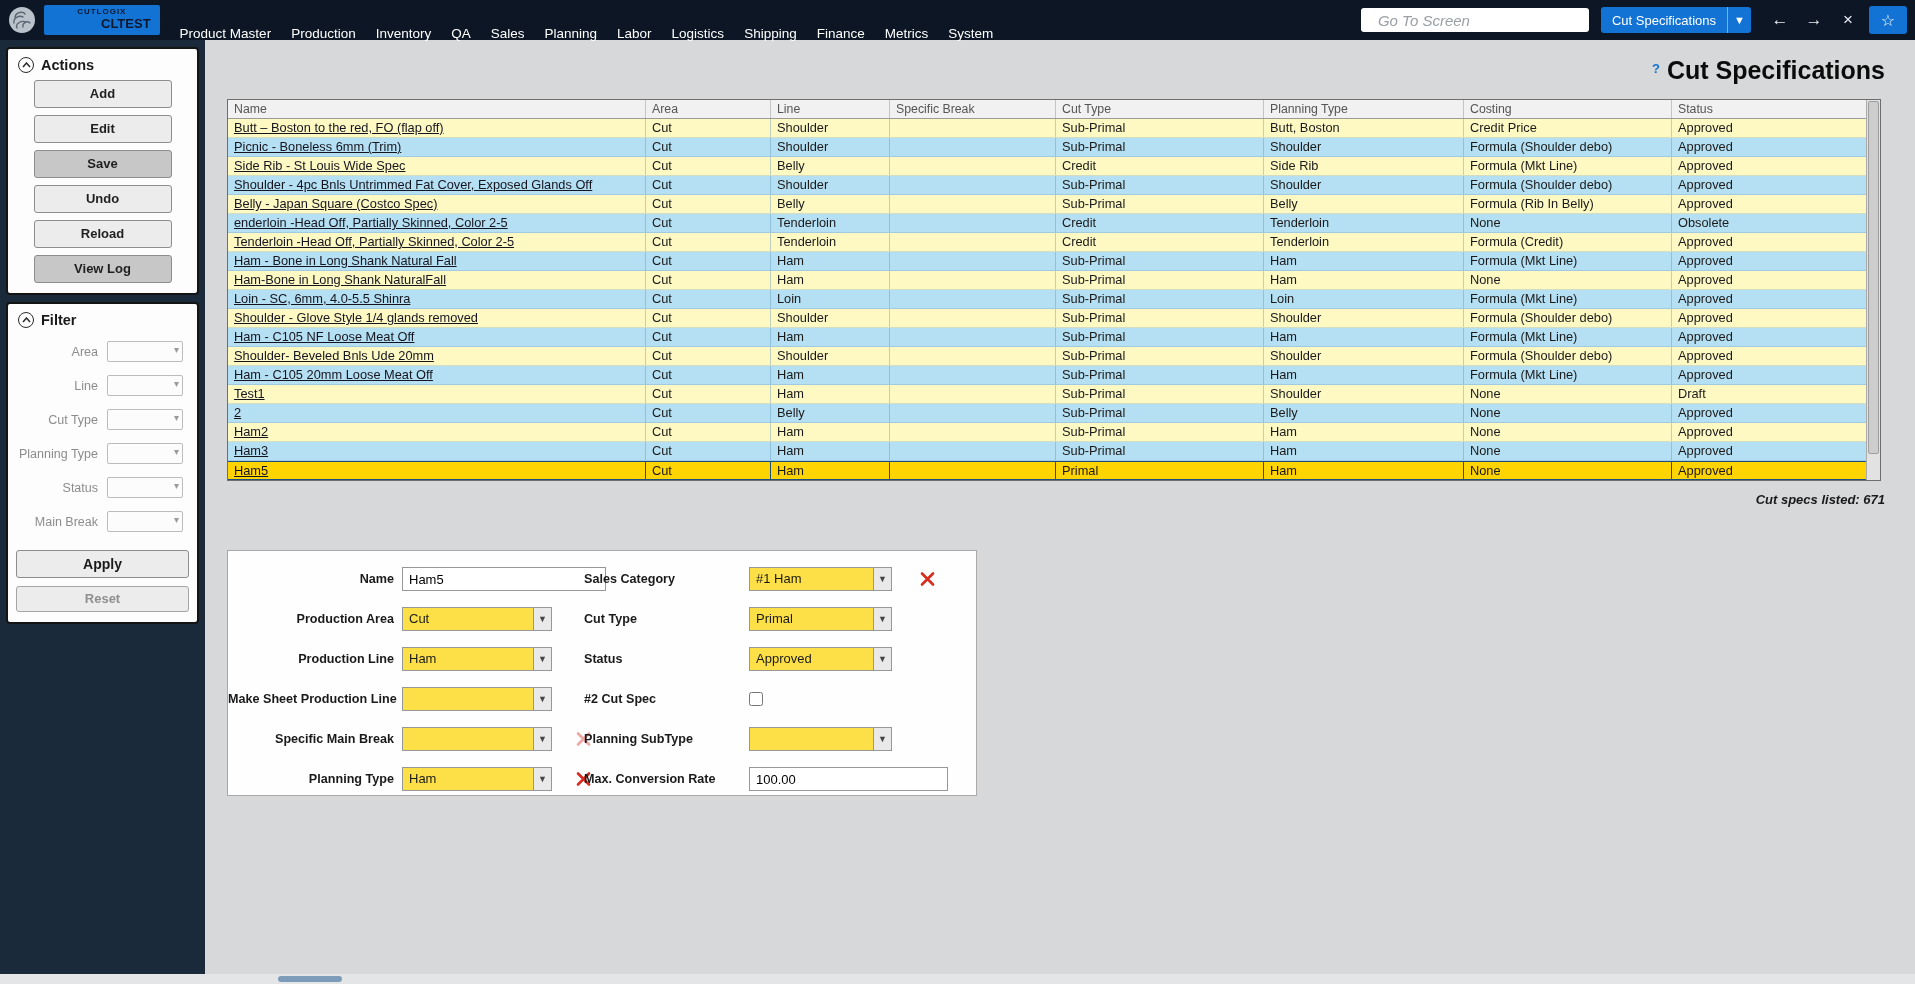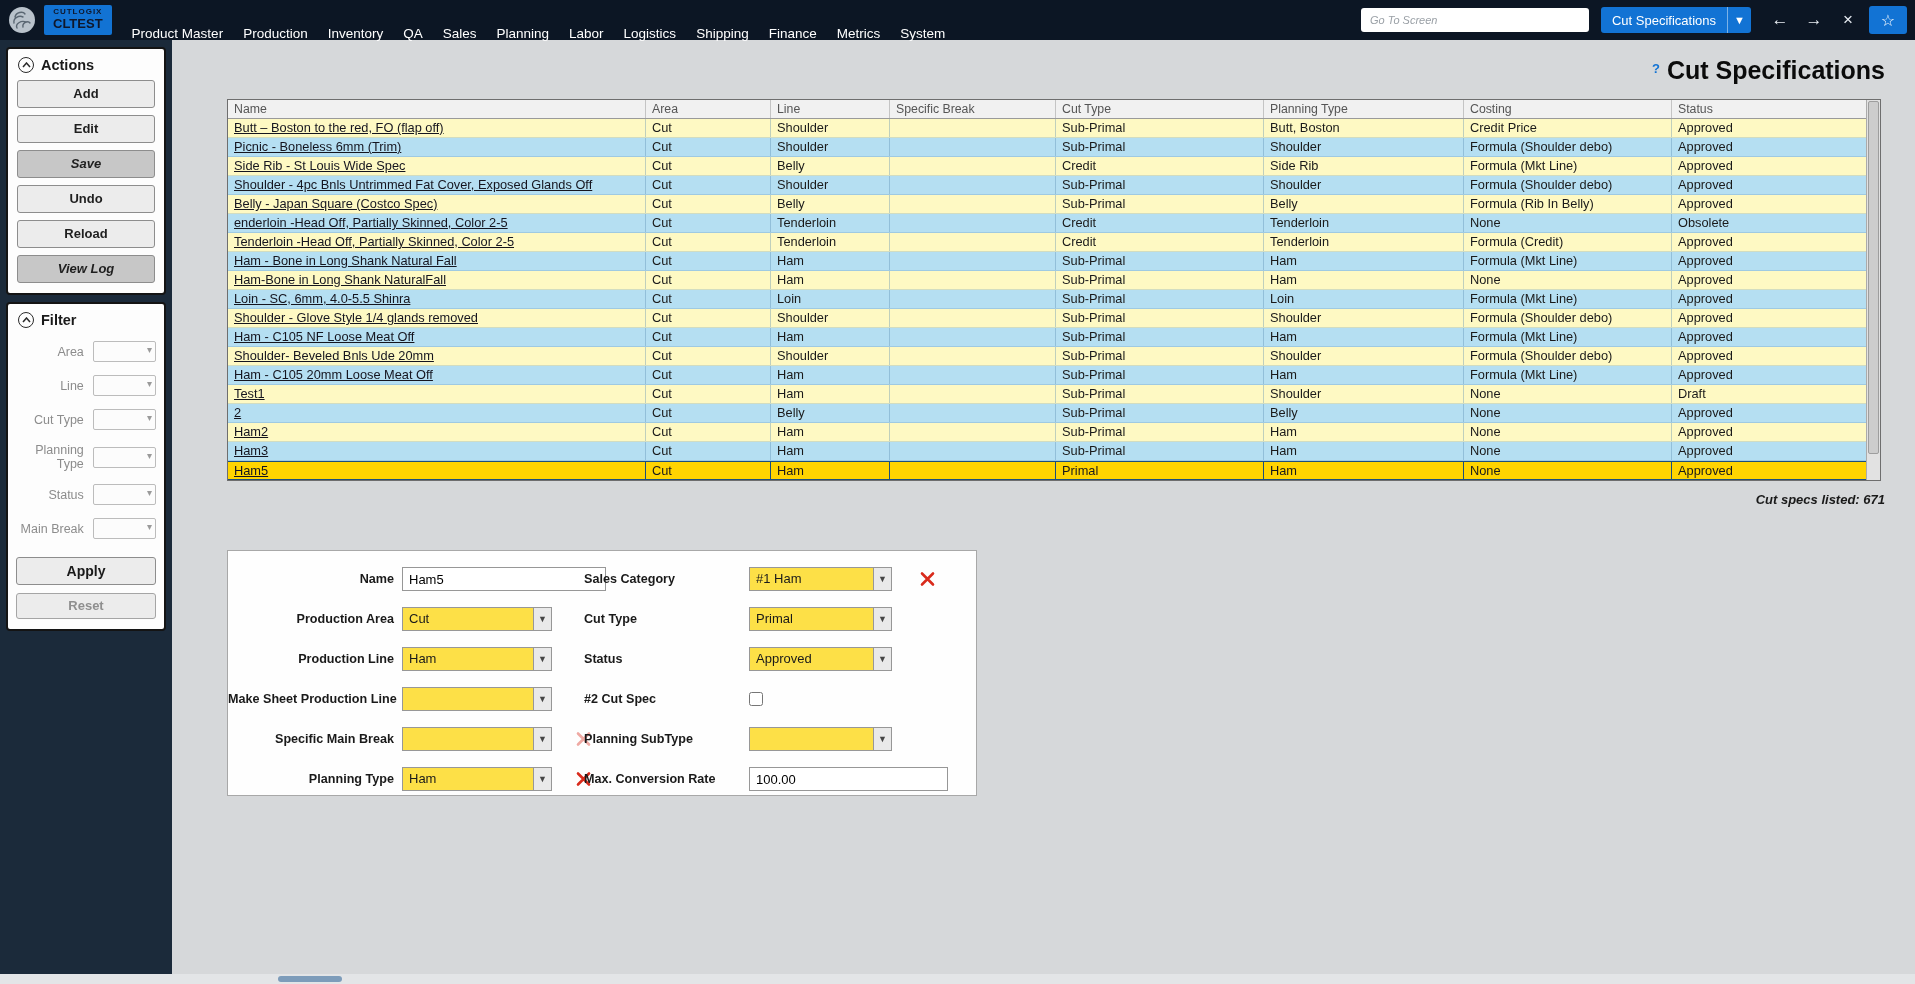--- a/index.html
+++ b/index.html
@@ -10,44 +10,44 @@
     color:#1a1a1a;
   }
 
   
   .topbar { position:absolute; top:0; left:0; width:1915px; height:40px;
     background:#0c1624; display:flex; align-items:center; z-index:20; }
   .brain { width:28px; height:28px; margin-left:8px; flex:0 0 auto; }
   .logo-box { background:#1273d4; color:#0f172a; text-align:center; margin:0 10px 0 8px;
     padding:3px 9px; border-radius:2px; line-height:1.1; }
   .logo-line1 { font-size:8px; font-weight:bold; letter-spacing:1px; }
-  .logo-line2 { font-size:13px; font-weight:bold; }
+  .logo-line2 { font-size:13px; font-weight:bold;margin-left:48px; }
   .nav-item { color:#fff; font-size:13.5px; padding:0 10px; line-height:40px;
     white-space:nowrap; cursor:default; }
   .goto-input { margin-left:auto; width:228px; height:24px; border:none; border-radius:3px;
-    padding:0 9px; font-size:11px; font-family:"Liberation Sans",sans-serif; background:#fff; }
+    padding:0 17px; font-size:15px; font-family:"Liberation Sans",sans-serif; background:#fff; }
   .goto-input::placeholder { color:#9aa0a6; font-style:italic; }
   .screen-dd { display:flex; align-items:center; height:26px; background:#1273d4; color:#fff;
     border-radius:3px; margin:0 12px 0 12px; font-size:13px; }
   .screen-dd .dd-label { padding:0 11px; white-space:nowrap; }
   .screen-dd .dd-arrow { width:24px; text-align:center; border-left:1px solid rgba(255,255,255,.45);
     font-size:11px; line-height:26px; }
   .icon-btn { width:34px; text-align:center; color:#e8edf3; font-size:17px; line-height:40px; cursor:default; }
   .fav-btn { width:38px; height:28px; background:#1273d4; border-radius:3px; margin:0 8px 0 4px;
     display:flex; align-items:center; justify-content:center; color:#fff; font-size:16px; }
 
   
-  .sidebar { position:absolute; top:40px; left:0; width:172px; height:944px; background:#1b2a3a; }
+  .sidebar { position:absolute; top:40px; left:0; width:205px; height:944px; background:#1b2a3a; }
   .panel { background:#fdfdfd; border:2px solid #141414; border-radius:4px; margin:7px 6px 0 6px; padding:7px 8px 10px 8px; }
   .panel-head { display:flex; align-items:center; gap:7px; font-weight:bold; font-size:14.5px; margin:1px 0 7px 2px; }
   .collapse-circle { width:16px; height:16px; border:1.6px solid #2a2a2a; border-radius:50%;
     display:flex; align-items:center; justify-content:center; }
   .action-btn { width:138px; margin:7px auto 0 auto; height:28px; line-height:26px; text-align:center;
     background:#ececec; border:1px solid #8d8d8d; border-radius:3px; font-size:13px; font-weight:600; color:#1f1f1f; }
-  .action-btn.dark { background:#c7c7c7;font-style:italic; }
+  .action-btn.dark { background:#c7c7c7; }
   .filter-row { display:flex; align-items:center; margin:13px 0; }
   .filter-label { width:82px; text-align:right; color:#8c8c8c; font-size:12.5px; }
   .filter-select { margin-left:9px; width:76px; height:21px; border:1px solid #bcbcbc; border-radius:2px;
     background:#fcfcfc; position:relative; }
   .filter-select .chev { position:absolute; right:3px; top:2px; font-size:10px; color:#9a9a9a; }
   .apply-btn { width:100%; height:28px; line-height:26px; text-align:center; background:#ececec;
     border:1px solid #8d8d8d; border-radius:3px; font-size:14px; font-weight:bold; margin-top:18px; }
   .reset-btn { width:100%; height:26px; line-height:24px; text-align:center; background:#ececec;
     border:1px solid #a5a5a5; border-radius:3px; font-size:13px; font-weight:bold; color:#8f8f8f; margin-top:8px; }
 

